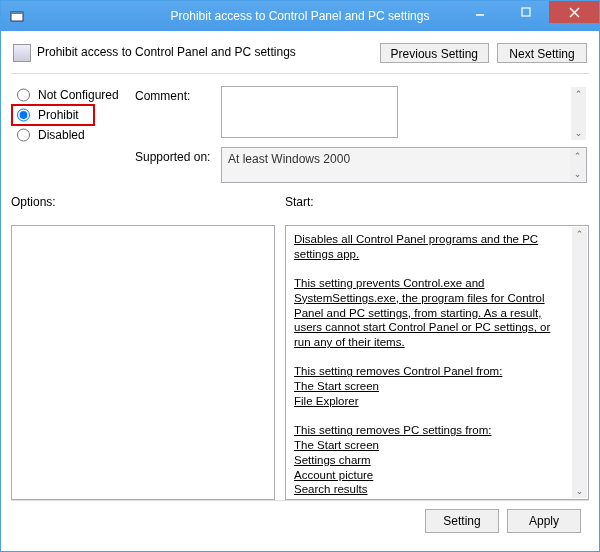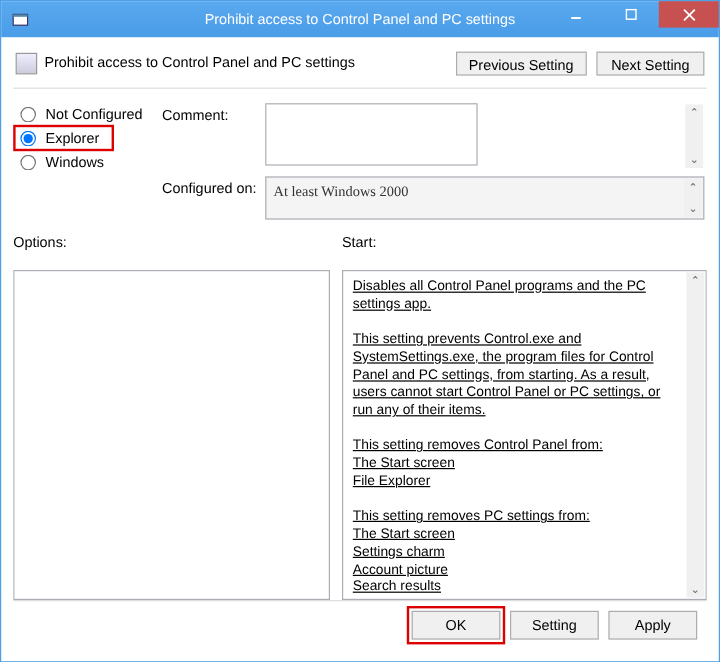--- a/index.html
+++ b/index.html
@@ -59,21 +59,21 @@
     font: inherit; font-size:12px;
     background:#f0f0f0; border:1px solid #adadad;
     padding:3px 10px; min-width:90px; height:20px;
     cursor:default;
   }
   .section-top {
     display:flex; gap:8px; border-top:1px solid #ddd; padding-top:12px;
     padding-left:6px; padding-right:2px;
   }
   .radios { width:110px; flex-shrink:0; display:flex; flex-direction:column; gap:6px; margin-top:2px;}
-  .radio-line { display:flex; align-items:center; gap:4px; cursor:default; position:relative;}
+  .radio-line { display:flex; gap:4px; cursor:default; position:relative;}
   .radio-line input {margin:0 4px 0 0;}
   .radio-line label {font-size:12px;}
   .highlight-box { position:absolute; border:2px solid #d00; pointer-events:none; }
   .right-top { flex:1; display:flex; flex-direction:column; gap:6px;justify-content:space-between;}
   .field-row { display:flex; gap:6px; align-items:flex-start;}
   .field-label { width:80px; text-align:left; font-size:12px; padding-top:3px;}
   .textarea {
     flex:1; border:1px solid #abadb3; background:#fff;
     height:52px; position:relative; font-size:12px;
     padding:2px 16px 2px 4px;
@@ -105,21 +105,21 @@
     padding:6px 8px; overflow:hidden; line-height:1.28; white-space:pre-line;text-decoration:underline;
   }
   .bottombar {
     border-top:1px solid #ddd; padding:8px 8px 8px 0;
     display:flex; justify-content:flex-end; gap:8px;
     position:relative;
   }
   .bottombar button.std { min-width:74px; height:24px;}
   .ok-highlight { position:absolute; border:2px solid #d00; pointer-events:none;}
   .readonly-wrap {
-    flex:1; position:relative; border:1px solid #abadb3; background:#f4f4f4;font-family:Liberation Serif, serif;
+    flex:1; position:relative; border:1px solid #abadb3; background:#f4f4f4;
   }
 </style>
 </head>
 <body>
 
 <div class="window">
 
   <div class="titlebar">
     <div class="app-icon">
       <svg width="14" height="14" viewBox="0 0 14 14">
@@ -161,41 +161,41 @@
 
     <div class="section-top">
       <div class="radios">
         <div class="radio-line">
           <input type="radio" name="state" style="">
           <label>Not Configured</label>
         </div>
         <div class="radio-line" style="position:relative;">
           <div class="highlight-box" style="left:-6px; top:-4px; width:84px; height:22px;"></div>
           <input type="radio" name="state" checked="" style="">
-          <label>Explorer</label>
+          <label>Prohibit</label>
         </div>
         <div class="radio-line">
           <input type="radio" name="state" style="">
-          <label>Windows</label>
+          <label>Disabled</label>
         </div>
       </div>
 
       <div class="right-top">
         <div class="field-row">
           <div class="field-label">Comment:</div>
           <div style="flex:1;position:relative;">
             <textarea class="textarea" style=""></textarea>
             <div class="scrollbar-fake">
                 <span>⌃</span>
                 <span>⌄</span>
               </div>
           </div>
         </div>
         <div class="field-row supported-row">
-          <div class="field-label">Configured on:</div>
+          <div class="field-label">Supported on:</div>
           <div class="readonly-wrap" style="height:36px;">
             <div class="val" style="position:absolute;left:0;top:0;right:15px;bottom:0;padding:4px 6px;">At least Windows 2000</div>
             <div class="scrollbar-fake">
                 <span>⌃</span>
                 <span>⌄</span>
               </div>
           </div>
         </div>
       </div>
     </div>
@@ -225,22 +225,18 @@
 If users try to select a Control Panel item from the Properties item on a context menu, a message appears explaining that a setting prevents the action.</div>
           <div class="scrollbar-fake">
               <span>⌃</span>
               <span>⌄</span>
             </div>
         </div>
       </div>
     </div>
 
     <div class="bottombar">
-      <div style="position:relative;display:inline-block;">
-        <div class="ok-highlight" style="left:-4px;top:-4px;right:-4px;bottom:-4px;"></div>
-        <button class="std">OK</button>
-      </div>
       <button class="std">Setting</button>
       <button class="std">Apply</button>
     </div>
 
   </div>
 </div>
 
 </body></html>

